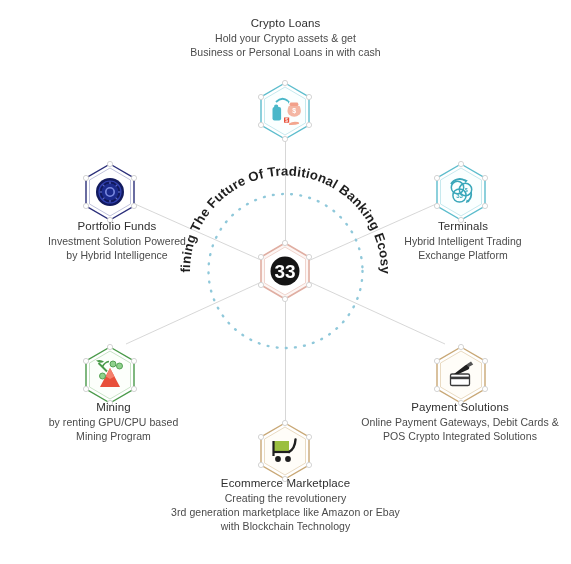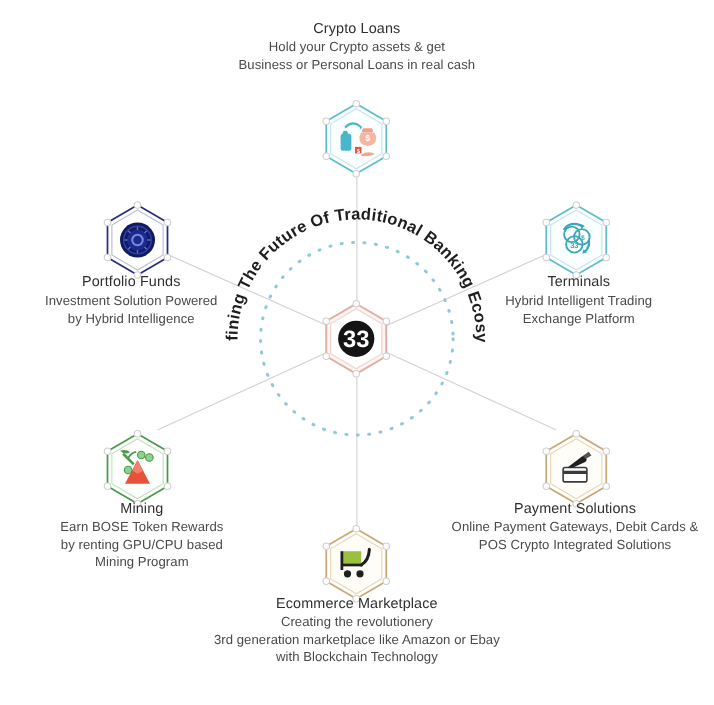--- a/index.html
+++ b/index.html
@@ -18,21 +18,21 @@
     margin-bottom:1px;white-space:nowrap;
   }
   .node-desc{
     font-size:10.5px;color:#4a4a4a;letter-spacing:.05px;
     white-space:nowrap;
   }
   .node-desc div{white-space:nowrap;}
 
   
   .t-crypto   {left:50%;transform:translateX(-50%);top:16px;width:320px;}
-  .t-portfolio{left:10px;top:219px;width:190px;}
+  .t-portfolio{left:22px;top:219px;width:190px;}
   .t-exchange {left:368px;top:219px;width:190px;}
   .t-mining   {left:16px;top:400px;width:195px;}
   .t-payment  {left:352px;top:400px;width:216px;}
   .t-ecom     {left:50%;transform:translateX(-50%);top:476px;width:340px;}
 
   
   .hex-wrap{position:absolute;width:62px;height:62px;}
   .hex-wrap.center{width:60px;height:60px;}
   .hex-wrap svg{display:block;overflow:visible;}
   .p-crypto   {left:254px;top:80px;}
@@ -109,21 +109,21 @@
           <circle cx="31" cy="59" r="2.6"></circle>
         <circle cx="7" cy="45" r="2.6"></circle>
           <circle cx="7" cy="17" r="2.6"></circle>
       </g>
     </svg>
   </div>
   <div class="node-text t-crypto">
     <div class="node-title">Crypto Loans</div>
     <div class="node-desc">
       <div>Hold your Crypto assets &amp; get</div>
-      <div>Business or Personal Loans in real cash</div>
+      <div>Business or Personal Loans in with cash</div>
     </div>
   </div>
 
   <div class="hex-wrap p-portfolio">
     <svg viewBox="0 0 62 62" width="62" height="62">
       <polygon points="31,3 55,17 55,45 31,59 7,45 7,17" fill="#ffffff" stroke="#2b2f7a" stroke-width="1.4"></polygon>
       <polygon points="31,7 51.5,19 51.5,43 31,55 10.5,43 10.5,19" fill="#ffffff" stroke="#b9bcd8" stroke-width="0.9"></polygon>
       <g>
         <circle cx="31" cy="31" r="14" fill="#121a5e"></circle>
         <circle cx="31" cy="31" r="11" fill="none" stroke="#2f3fb0" stroke-width="1.2"></circle>
@@ -215,21 +215,20 @@
         <circle cx="55" cy="45" r="2.6"></circle>
           <circle cx="31" cy="59" r="2.6"></circle>
         <circle cx="7" cy="45" r="2.6"></circle>
           <circle cx="7" cy="17" r="2.6"></circle>
       </g>
     </svg>
   </div>
   <div class="node-text t-mining">
     <div class="node-title">Mining</div>
     <div class="node-desc">
-      <div>Earn BOSE Token Rewards</div>
       <div>by renting GPU/CPU based</div>
       <div>Mining Program</div>
     </div>
   </div>
 
   <div class="hex-wrap p-payment">
     <svg viewBox="0 0 62 62" width="62" height="62">
       <polygon points="31,3 55,17 55,45 31,59 7,45 7,17" fill="#ffffff" stroke="#c9a876" stroke-width="1.4"></polygon>
       <polygon points="31,7 51.5,19 51.5,43 31,55 10.5,43 10.5,19" fill="#fffdf8" stroke="#e6d6ba" stroke-width="0.9"></polygon>
       <g>

